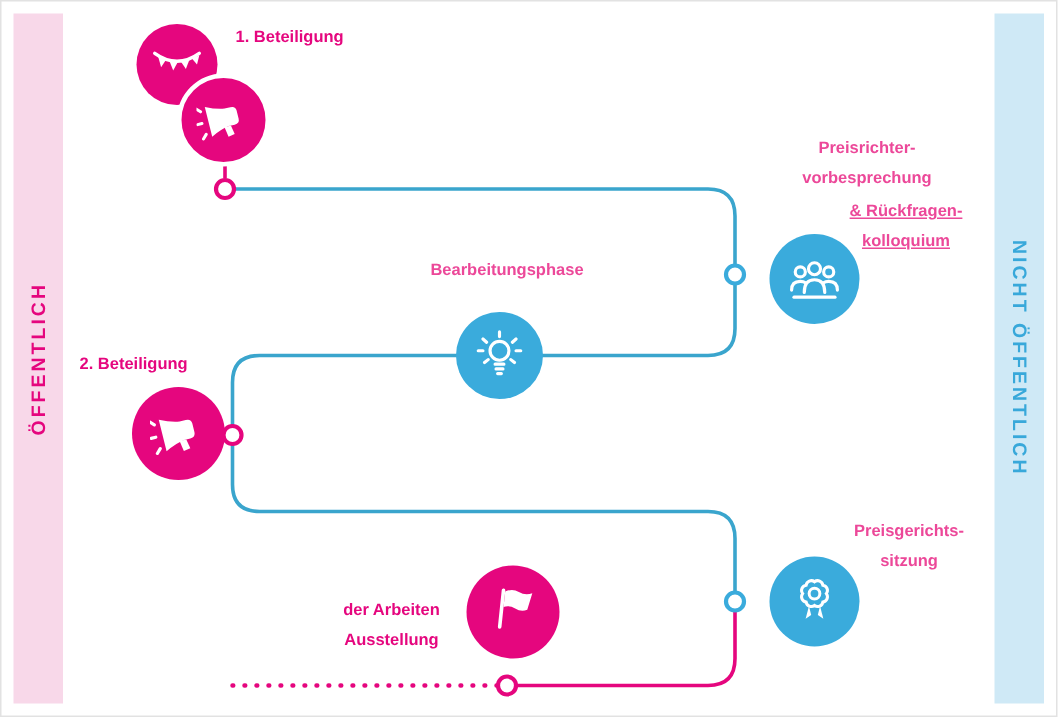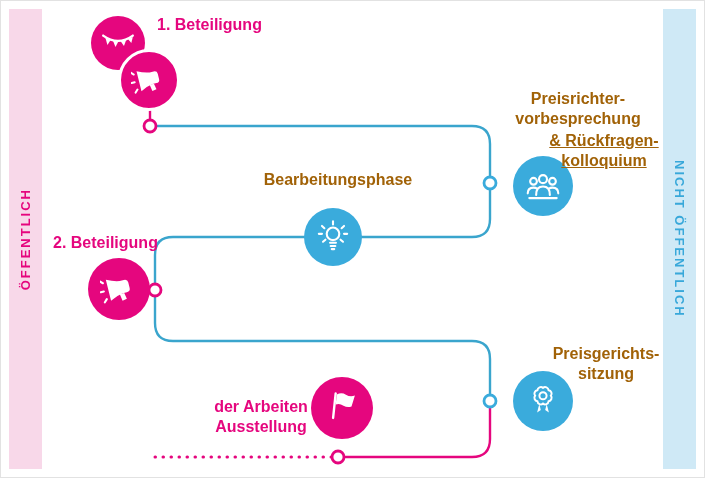--- a/index.html
+++ b/index.html
@@ -20,23 +20,23 @@
   .band-left .band-text  { color: #e5067e; writing-mode: vertical-rl; transform: rotate(180deg); }
   .band-right .band-text { color: #38a8da; writing-mode: vertical-rl; }
   .connectors { position: absolute; left: 0; top: 0; }
   .circle {
     position: absolute; border-radius: 50%;
     display: flex; align-items: center; justify-content: center;
   }
   .circle.pink { background: #e5067e; }
   .circle.blue { background: #3aabdc; }
   .circle.ring { border: 3px solid #ffffff; }
-  .label { position: absolute; font-size: 16px; font-weight: bold; line-height: 20px; }
+  .label { position: absolute; font-size: 11px; font-weight: bold; line-height: 20px; }
   .label.pink { color: #e5067e; }
-  .label.blue { color: #a16207; }
+  .label.blue { color: #ec4899; }
   .label.center { text-align: center; }
 </style>
 </head>
 <body>
 
 <div class="canvas">
 
   <div class="band band-left">
     <span class="band-text">ÖFFENTLICH</span>
   </div>

